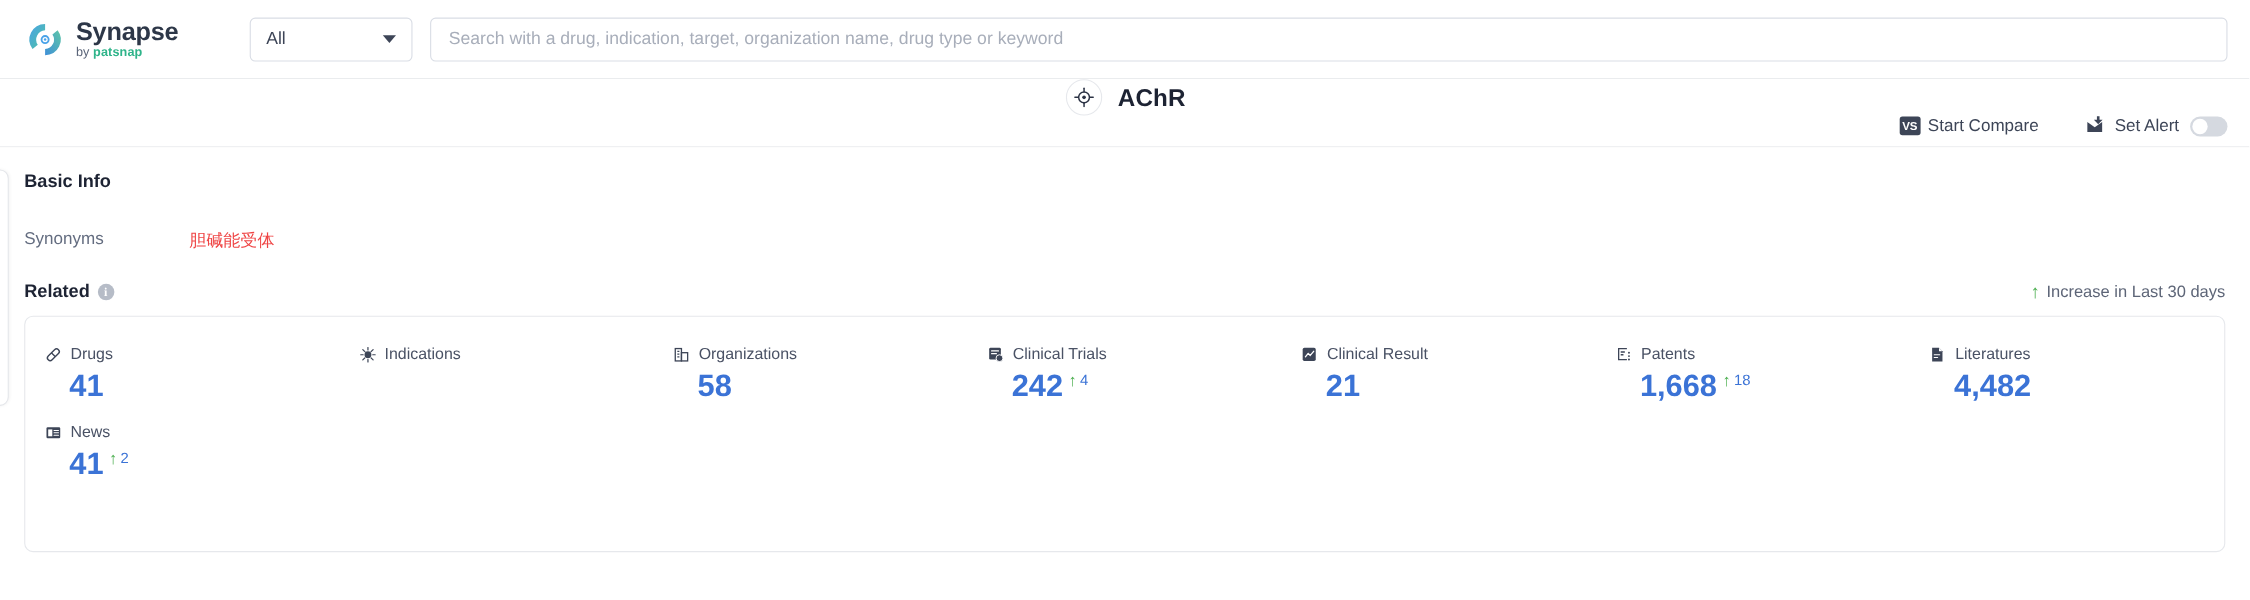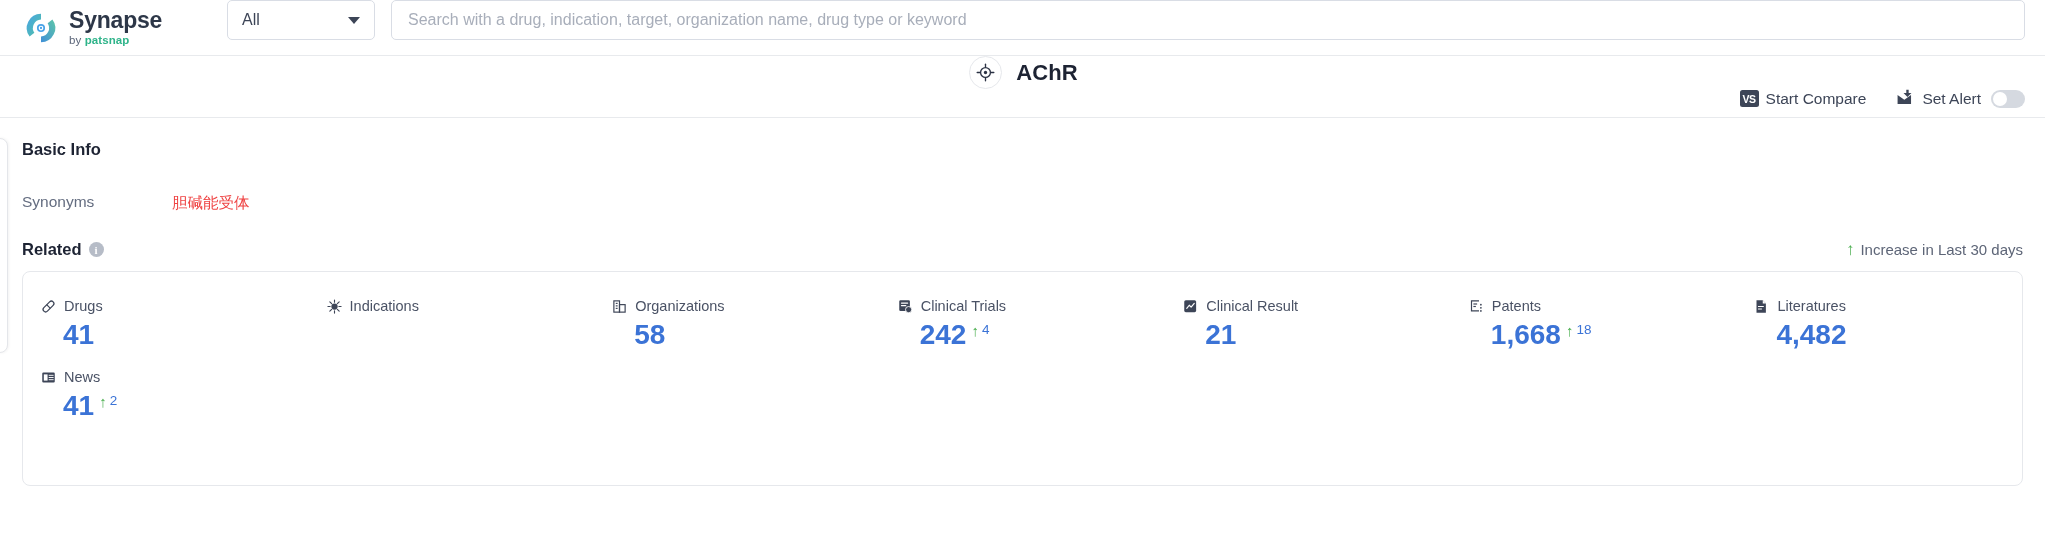--- a/index.html
+++ b/index.html
@@ -6,22 +6,23 @@
   html, body {
     width: 2045px;
     height: 545px;
     background: #ffffff;
     font-family: "Liberation Sans", sans-serif;
     overflow: hidden;
   }
 
   
   .topbar {
-    height: 56px;
-    display: flex;
+    height: 72px;
+    display: flex;
+    align-items: center;
     background: #ffffff;
     border-bottom: 1px solid #e8eaed;
     padding: 0 0 0 22px;
   }
   .logo {
     display: flex;
     align-items: center;
     gap: 9px;
     width: 185px;
     flex: 0 0 185px;
@@ -109,21 +110,21 @@
   .page-title {
     font-size: 22px;
     font-weight: 700;
     color: #1d2333;
     letter-spacing: .1px;
   }
   .title-right {
     margin-left: auto;
     display: flex;
     align-items: center;
-    gap: 30px;
+    gap: 43px;
   }
   .action {
     display: flex;
     align-items: center;
     gap: 7px;
     font-size: 15.5px;
     color: #3d4557;
     cursor: pointer;
   }
   .vs-badge {

